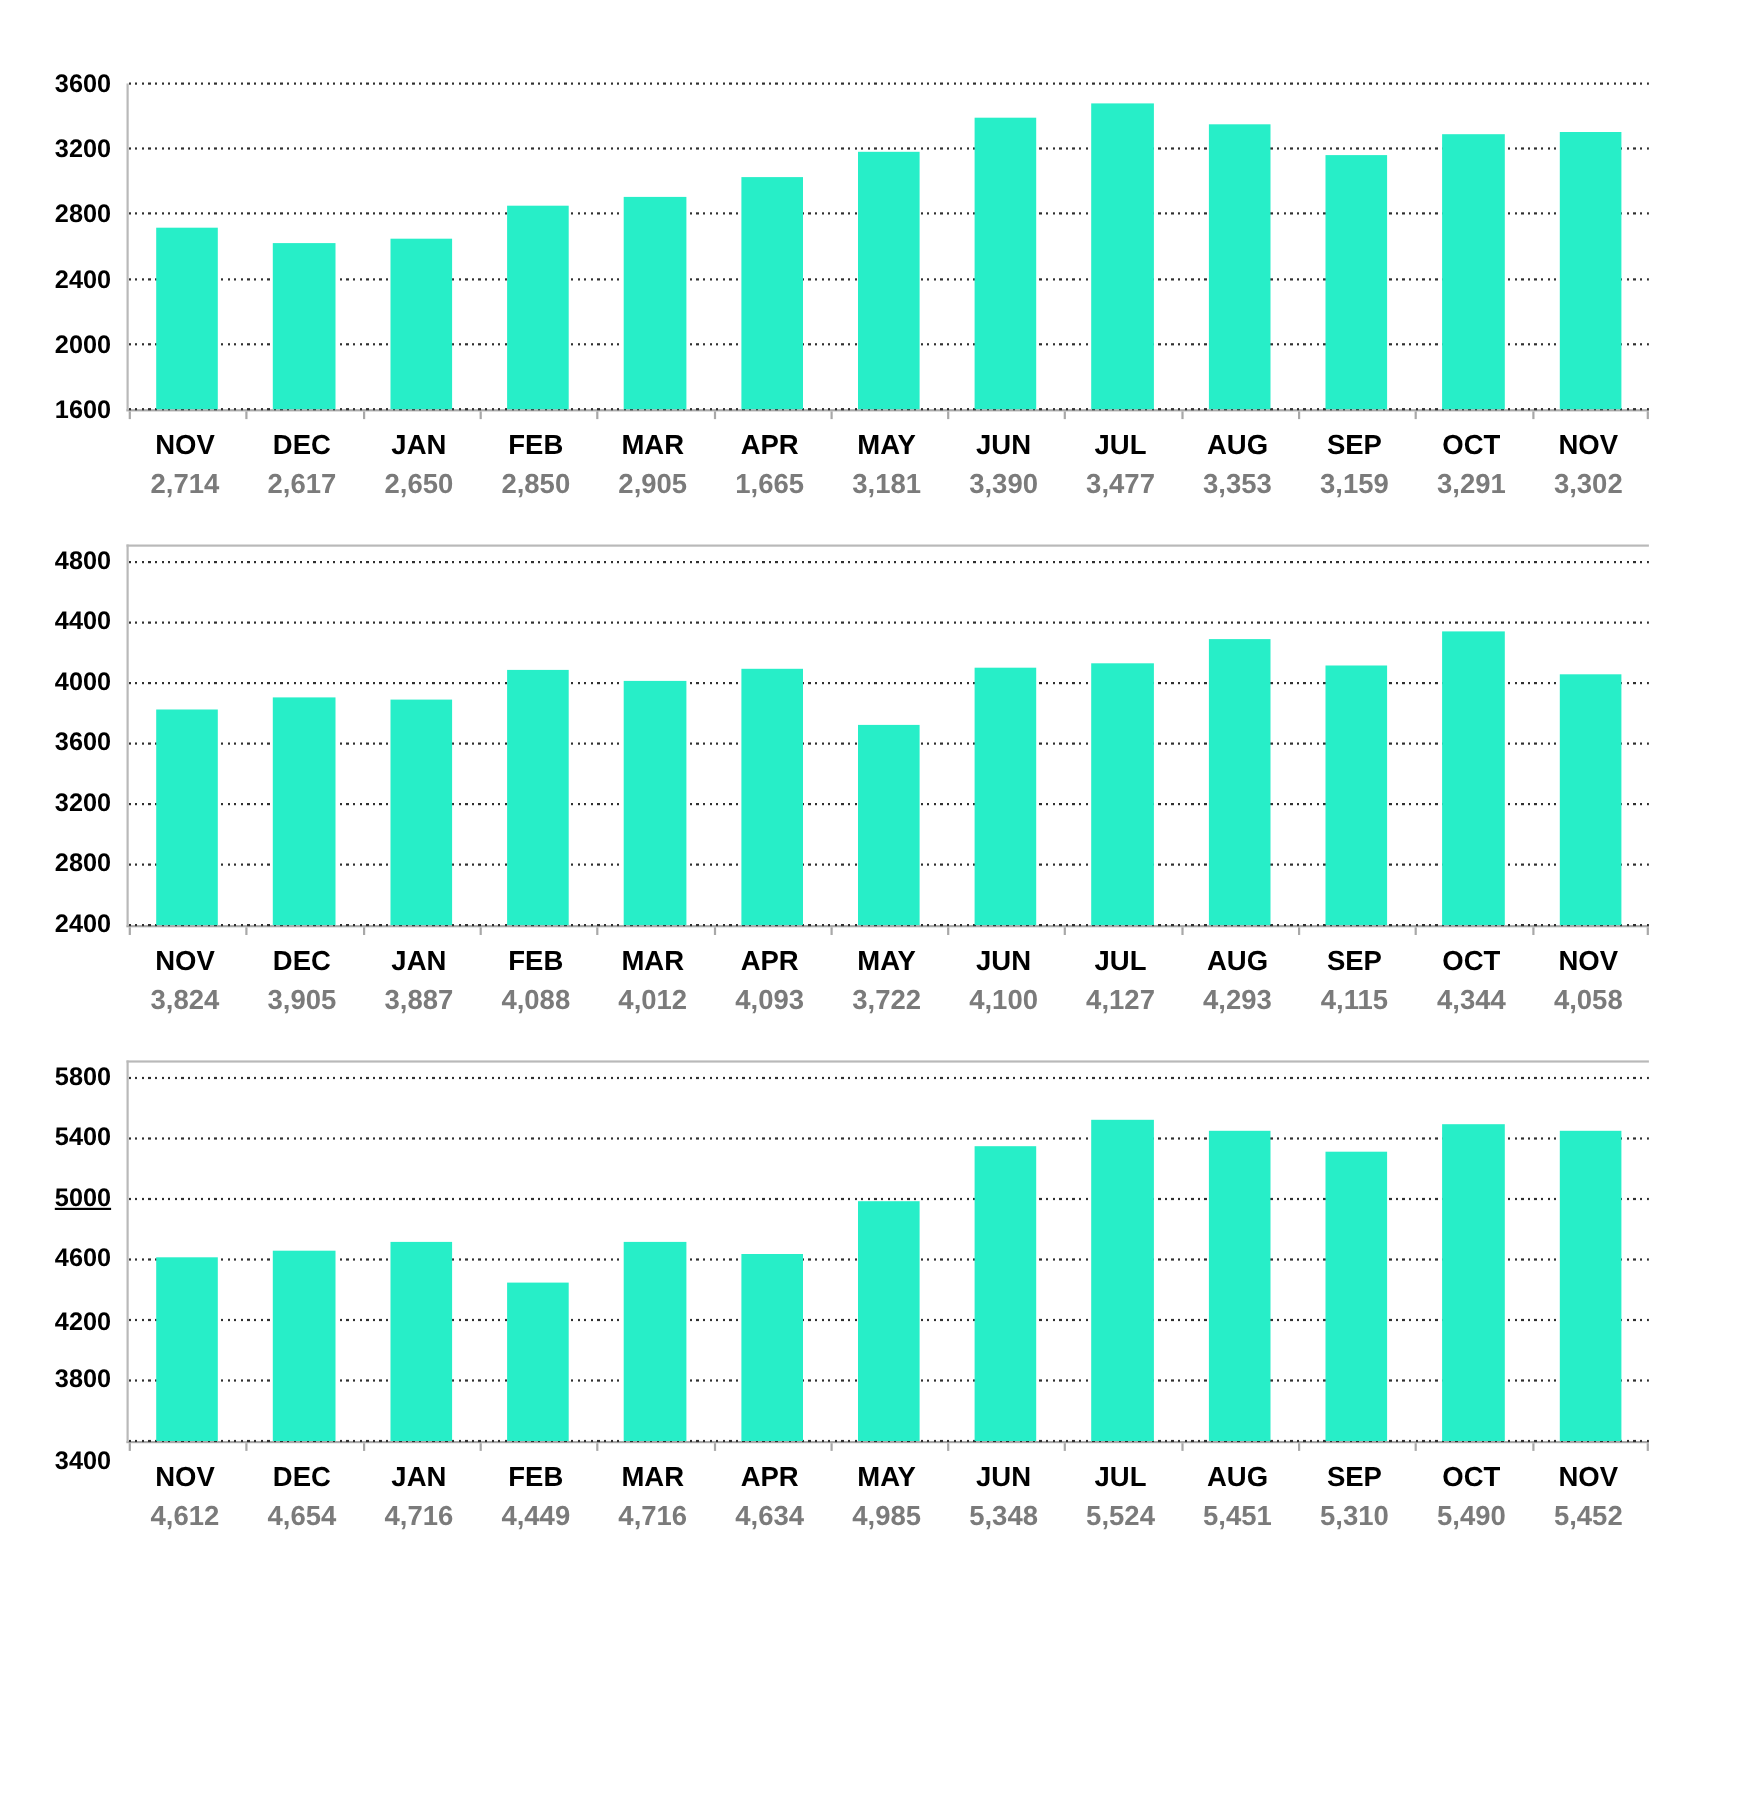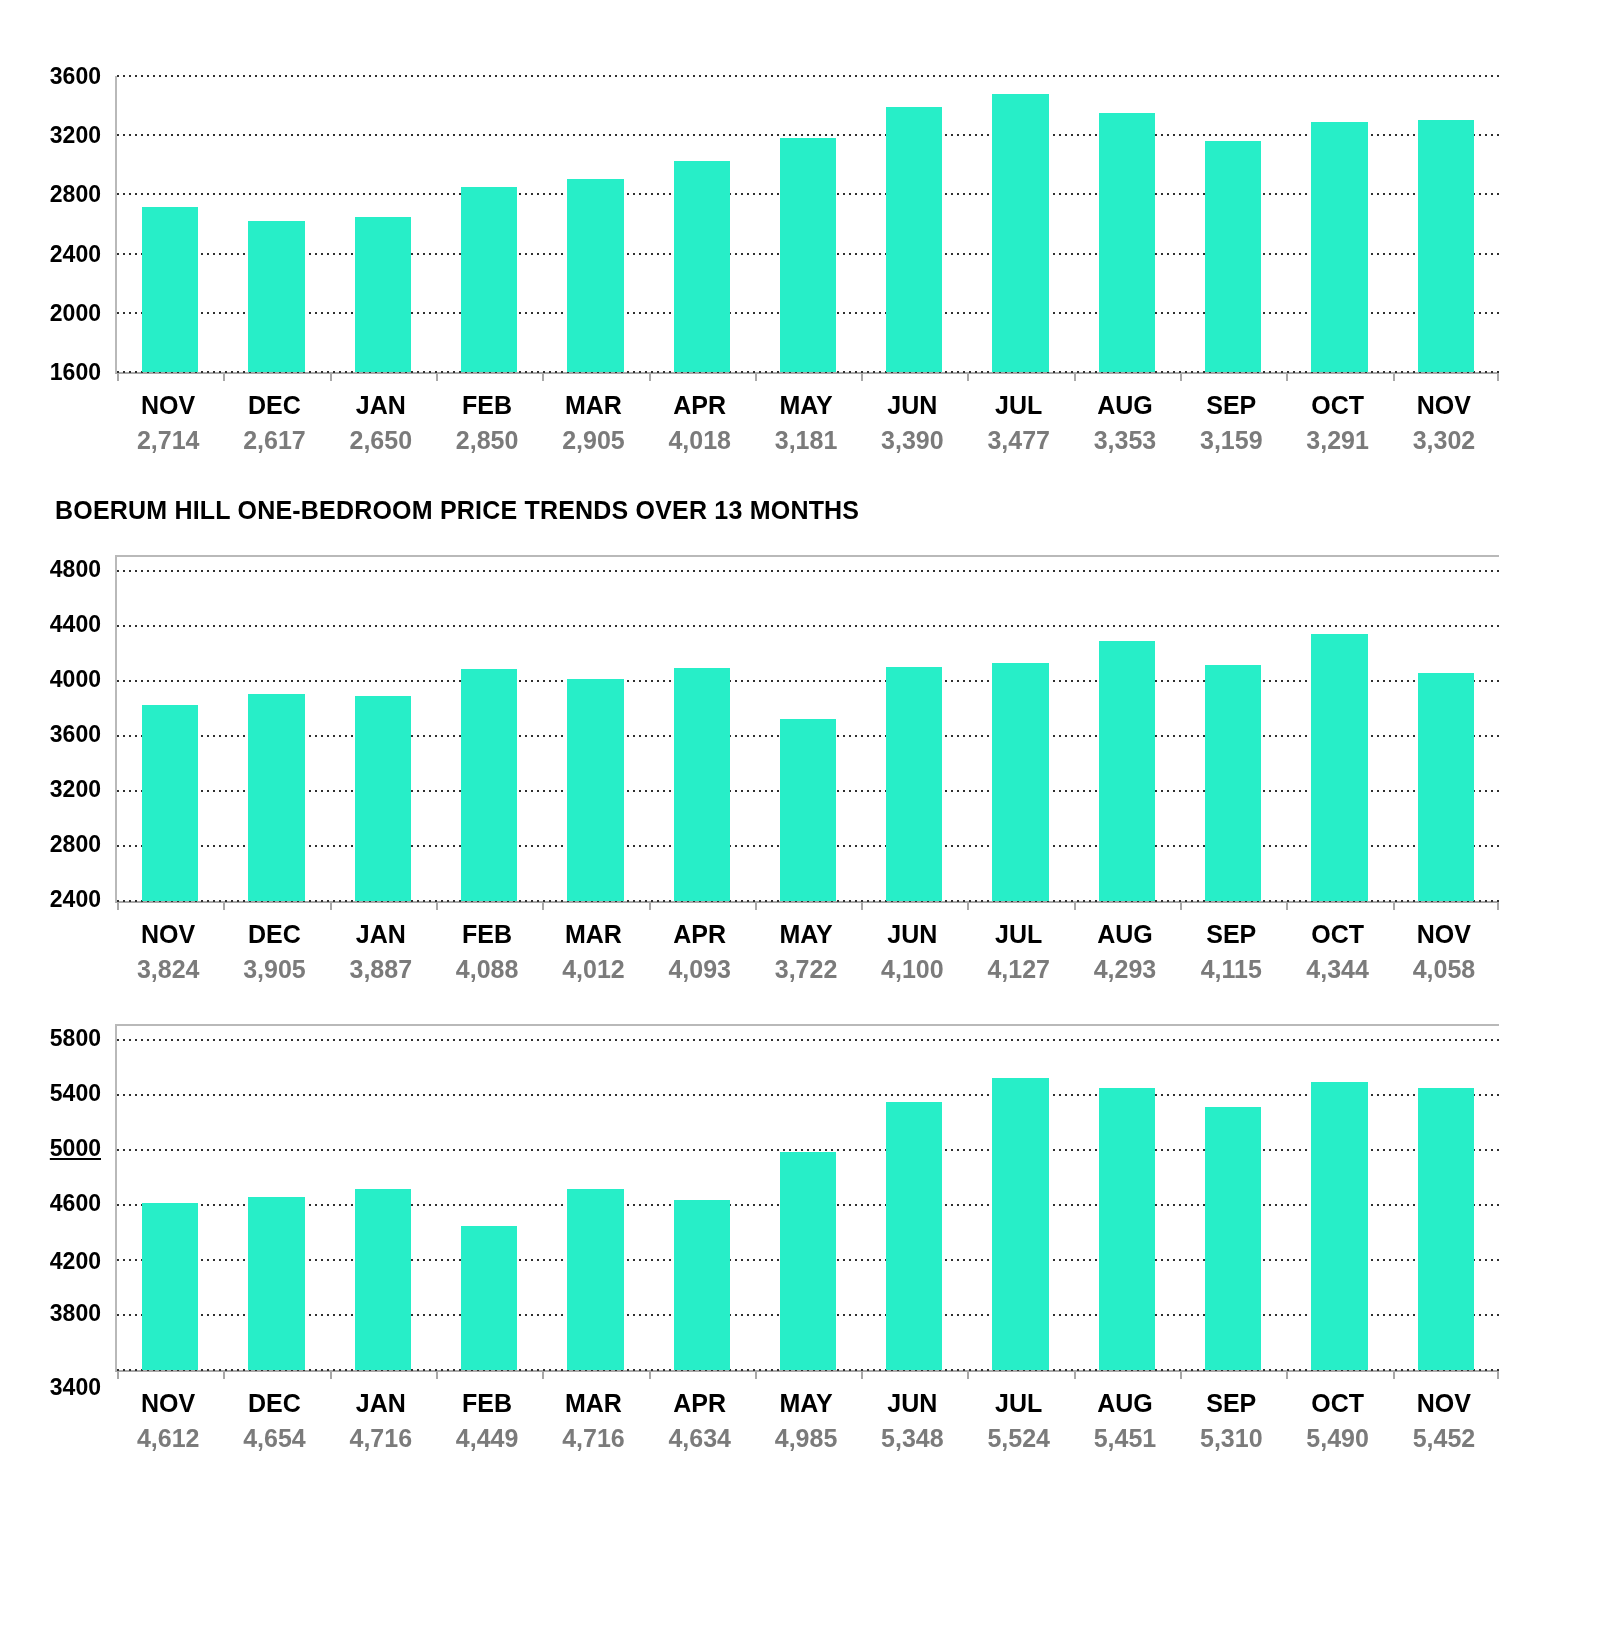--- a/index.html
+++ b/index.html
@@ -193,21 +193,21 @@
         <div class="xcell">
           <div class="month-label">FEB</div>
           <div class="value-label">2,850</div>
         </div>
         <div class="xcell">
           <div class="month-label">MAR</div>
           <div class="value-label">2,905</div>
         </div>
         <div class="xcell">
           <div class="month-label">APR</div>
-          <div class="value-label">4,018</div>
+          <div class="value-label">1,665</div>
         </div>
         <div class="xcell">
           <div class="month-label">MAY</div>
           <div class="value-label">3,181</div>
         </div>
         <div class="xcell">
           <div class="month-label">JUN</div>
           <div class="value-label">3,390</div>
         </div>
         <div class="xcell">
@@ -227,21 +227,20 @@
           <div class="value-label">3,291</div>
         </div>
         <div class="xcell">
           <div class="month-label">NOV</div>
           <div class="value-label">3,302</div>
         </div>
       </div>
   </section>
 
   <section class="chart chart-2">
-    <h2 class="chart-title">BOERUM HILL ONE-BEDROOM PRICE TRENDS OVER 13 MONTHS</h2>
     <div class="plot-row">
       <div class="ylabels">
           <div class="ylabel" style="top: 331px;">2400</div>
           <div class="ylabel" style="top: 275.96px;">2800</div>
           <div class="ylabel" style="top: 220.92px;">3200</div>
           <div class="ylabel" style="top: 165.88px;">3600</div>
           <div class="ylabel" style="top: 110.84px;">4000</div>
           <div class="ylabel" style="top: 55.8px;">4400</div>
           <div class="ylabel" style="top: 0.76px;">4800</div>
         </div>

